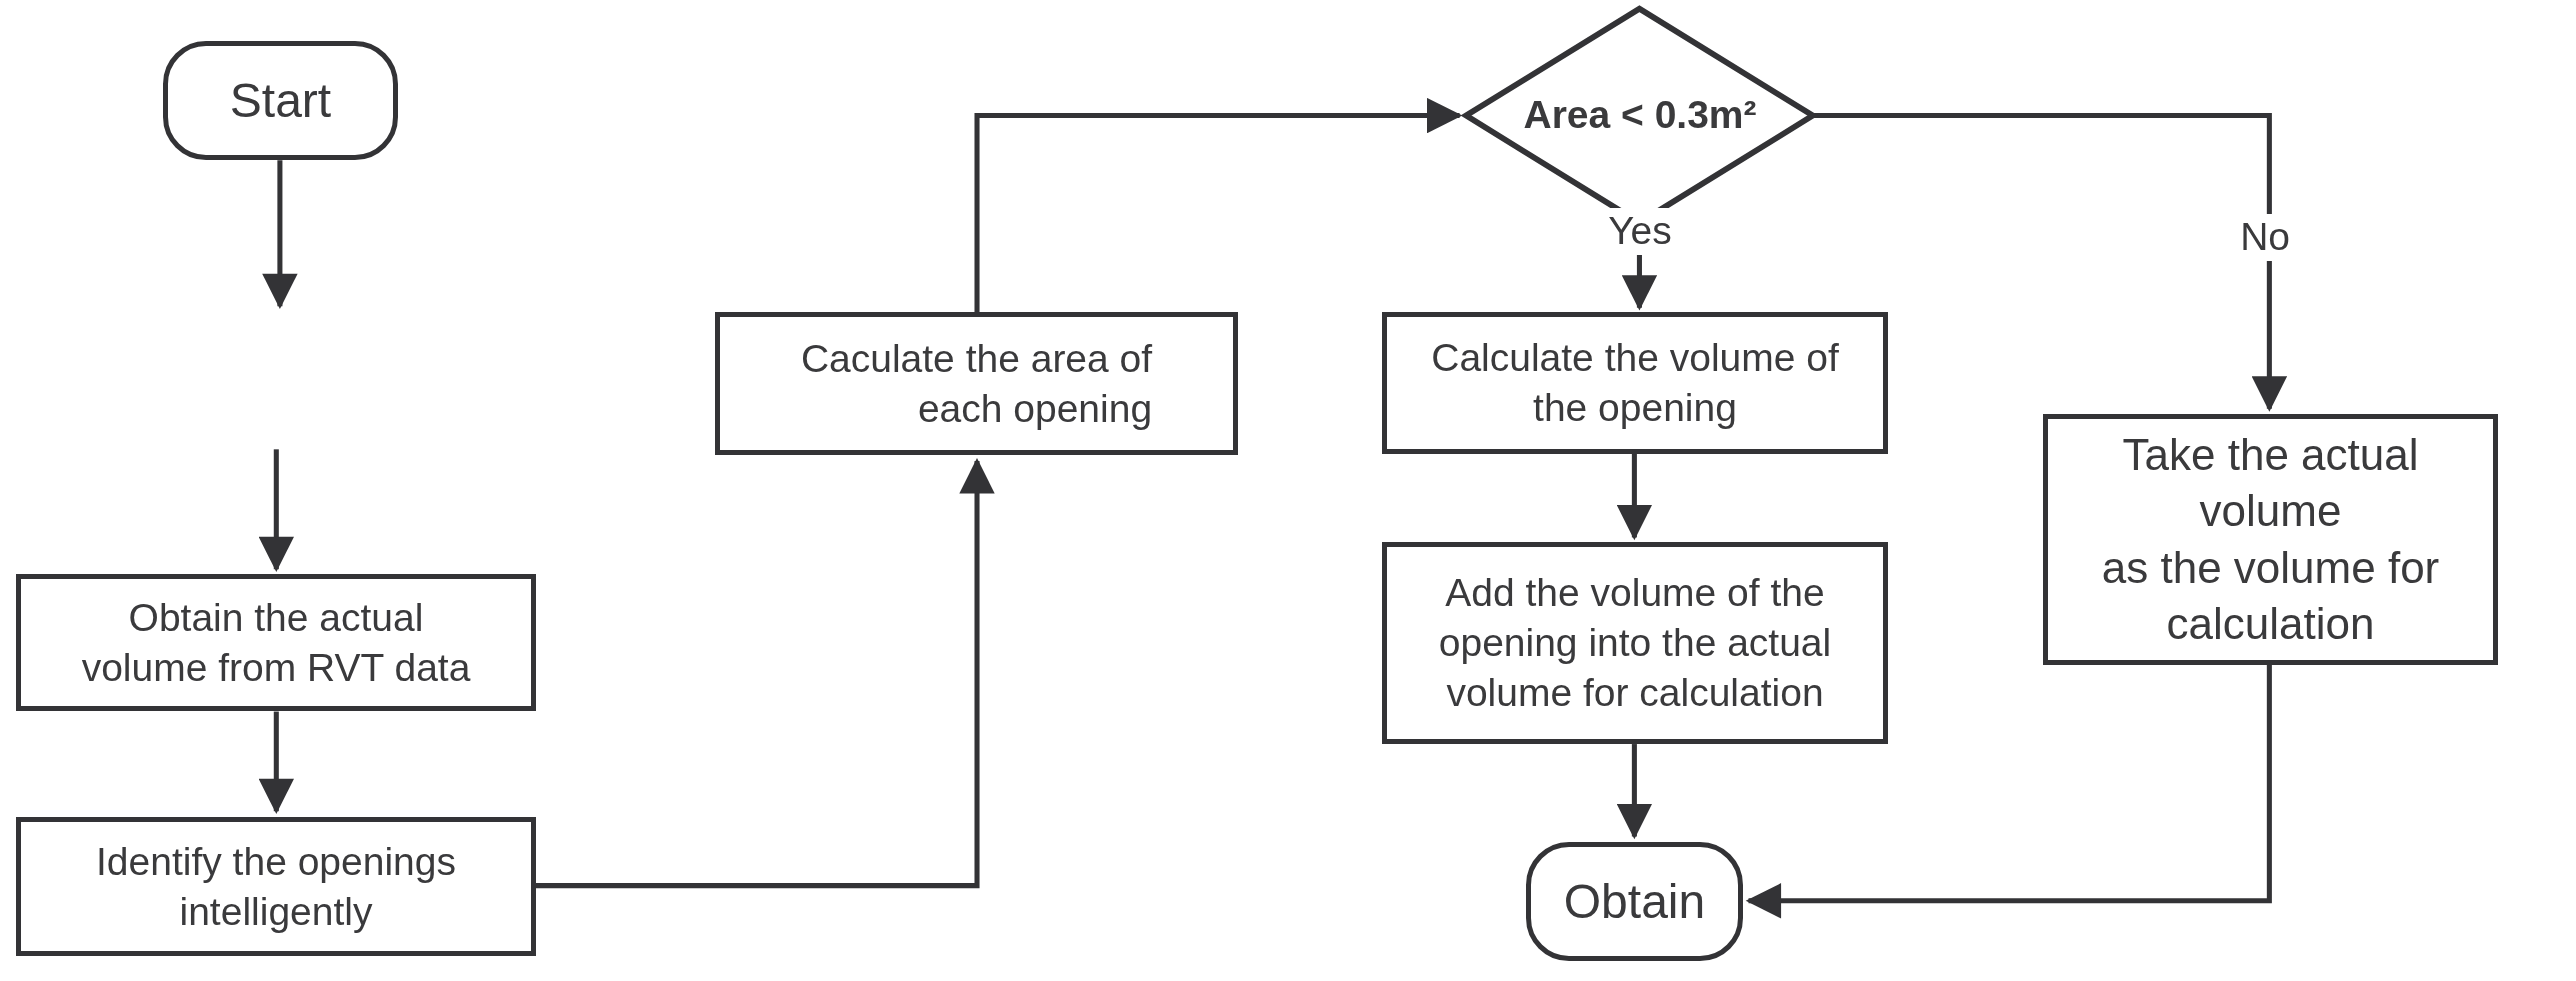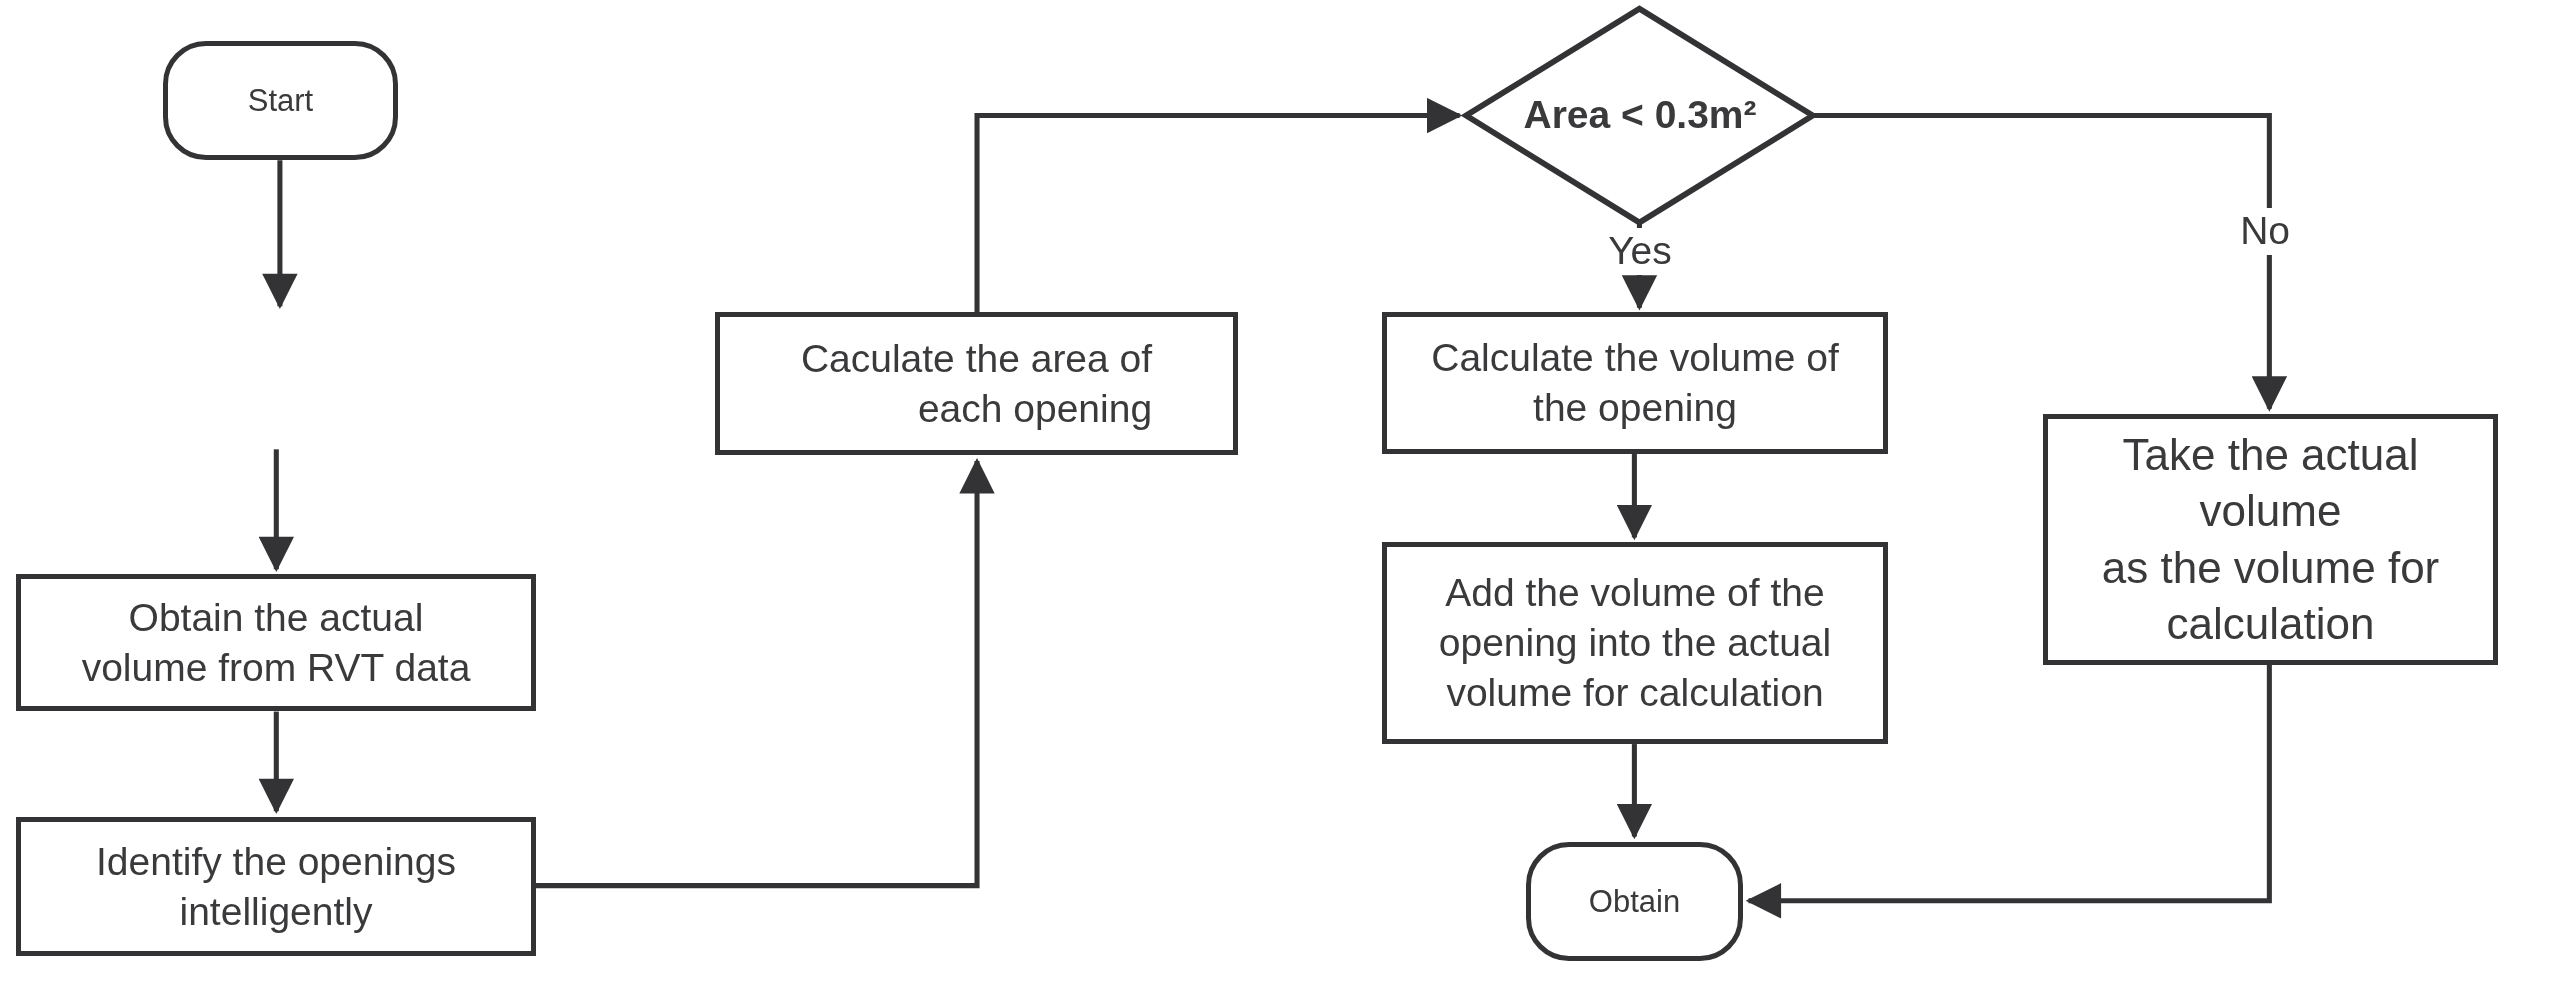--- a/index.html
+++ b/index.html
@@ -25,21 +25,21 @@
     align-items: center;
     justify-content: center;
     text-align: center;
     font-size: 39px;
     line-height: 1.28;
     white-space: pre-line;
     padding: 5.8px 10px;
   }
   .terminator {
     border-radius: 43px;
-    font-size: 31px;
+    font-size: 48px;
     align-items: center;
   }
   .diamond-label {
     position: absolute;
     background: transparent;
     border: none;
     display: flex;
     align-items: center;
     justify-content: center;
     text-align: center;
@@ -121,22 +121,22 @@
   <div class="node" style="left:2043px; top:414px; width:455px; height:251px; font-size:44px;">
     <span>Take the actual volume
 as the volume for
 calculation</span>
   </div>
 
   <div class="node terminator" style="left:1526px; top:842px; width:217px; height:119px;">
     <span>Obtain</span>
   </div>
 
-  <div class="edge-label" style="left:1601px; top:208px;margin-top:20px;">
+  <div class="edge-label" style="left:1601px; top:208px;">
     <span>Yes</span>
   </div>
 
-  <div class="edge-label" style="left:2233px; top:208px;text-align:center;">
+  <div class="edge-label" style="left:2233px; top:214px;text-align:center;">
     <span>No</span>
   </div>
 
 </div>
 
 
 </body></html>

